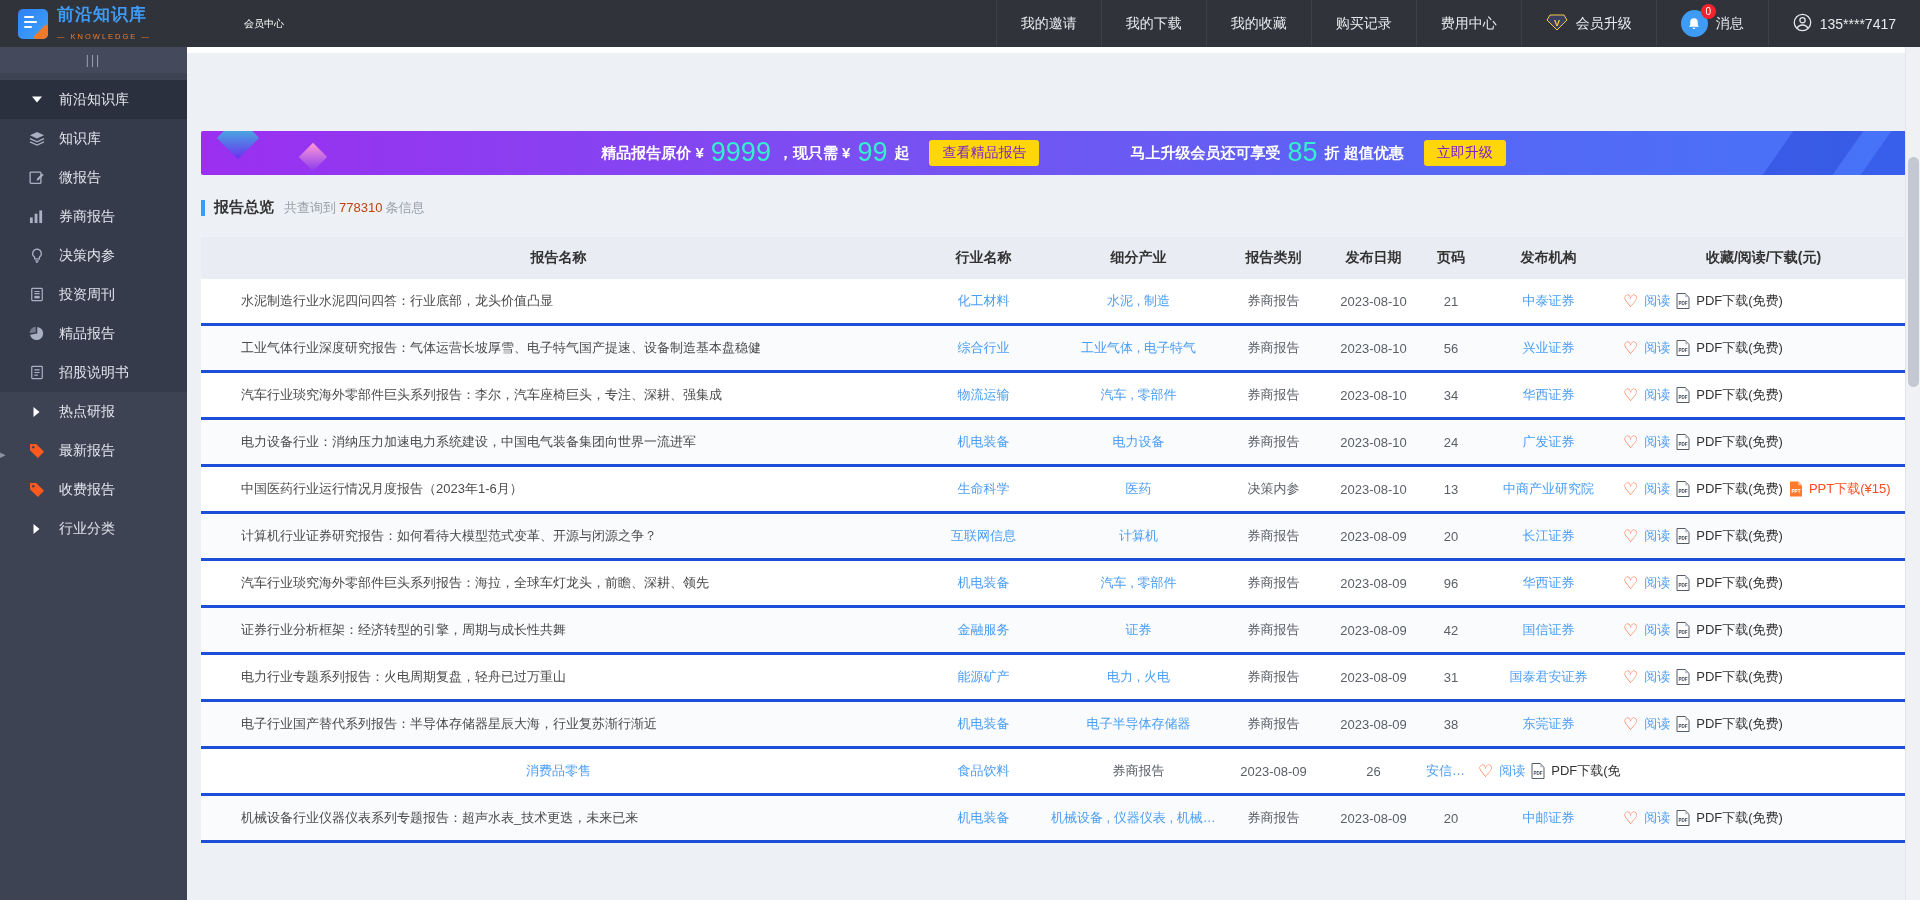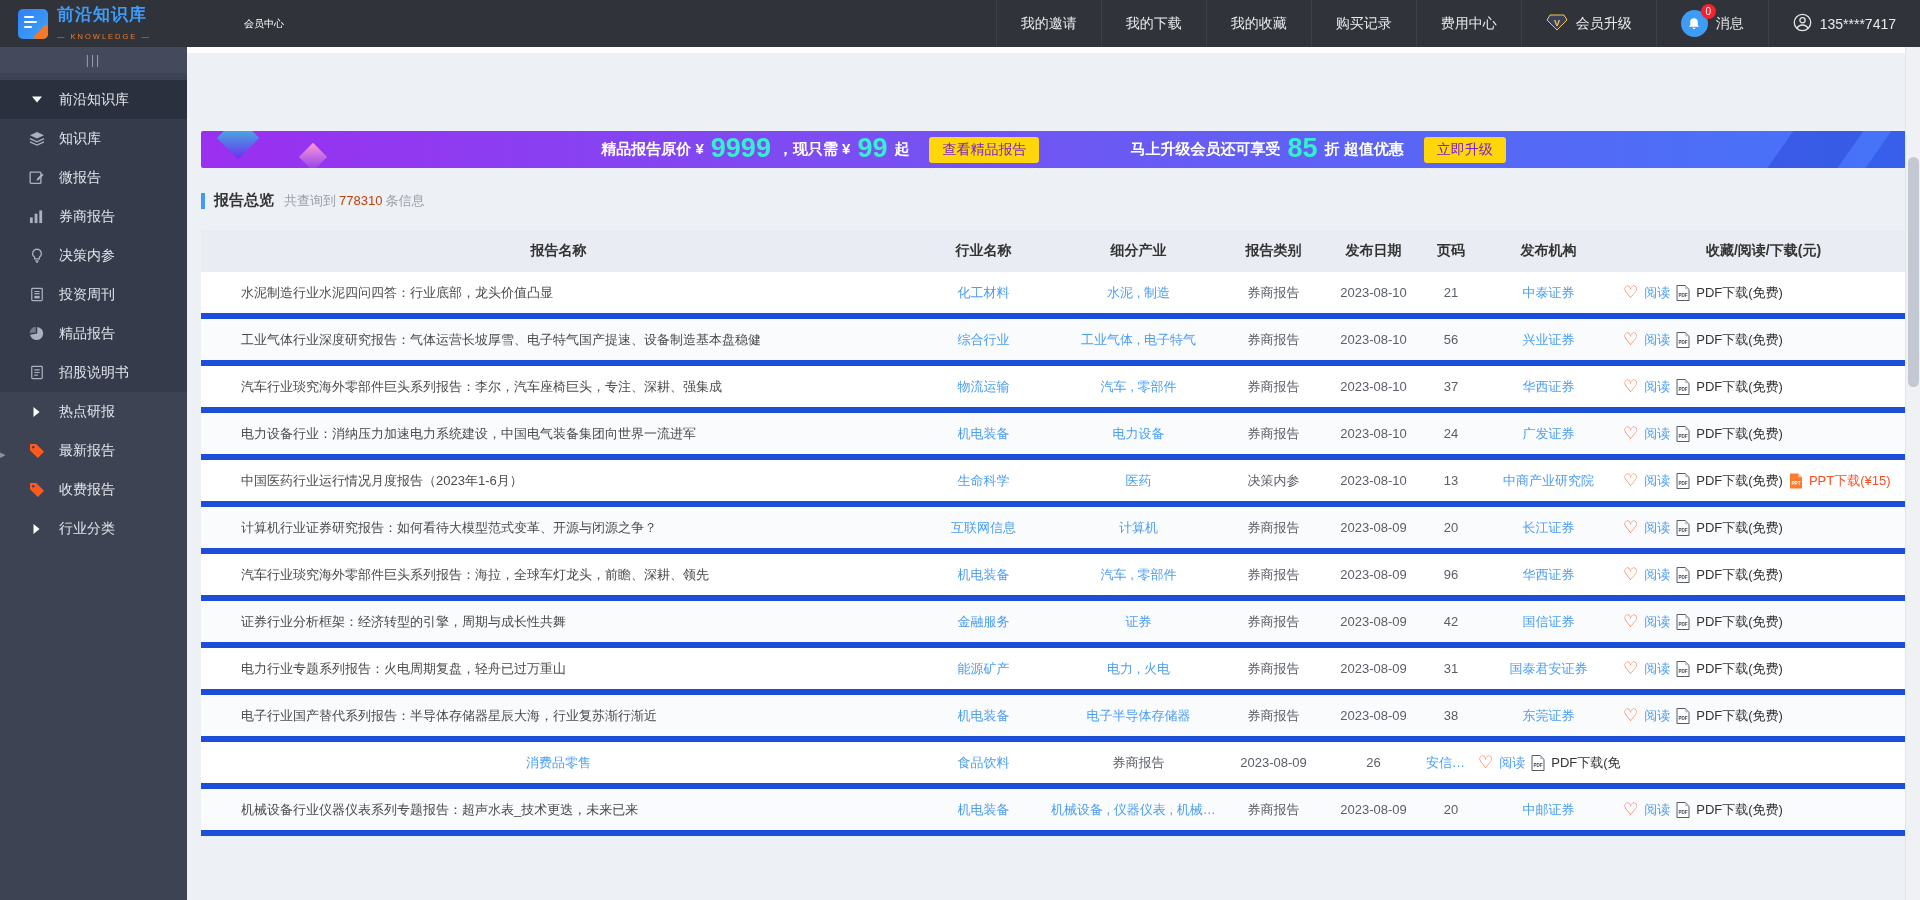--- a/index.html
+++ b/index.html
@@ -46,46 +46,46 @@
 .finput{height:31px;border:1px solid #dcdfe6;border-radius:3px;padding:0 10px;font-size:13px;
   color:#333;outline:none;background:#fff;font-family:inherit}
 .finput::placeholder{color:#aab0ba}
 .fselect{height:31px;border:1px solid #dcdfe6;border-radius:3px;padding:0 26px 0 10px;font-size:13px;
   color:#9aa0a9;background:#fff;display:flex;align-items:center;position:relative;cursor:pointer;white-space:nowrap}
 .fselect .caret{position:absolute;right:9px;top:12px;width:0;height:0;border:5px solid transparent;
   border-top-color:#c0c4cc;border-bottom:none}
 .search-btn{width:82px;height:32px;background:#3e9cf7;color:#fff;border:none;border-radius:4px;
   font-size:15px;cursor:pointer;margin-left:16px;font-family:inherit}
 
-.banner{margin:78px 14px 0;height:37px;border-radius:2px;position:relative;overflow:hidden;
+.banner{margin:78px 14px 0;height:44px;border-radius:2px;position:relative;overflow:hidden;
   background:linear-gradient(90deg,#9b2ff0 0%,#7b4ef2 38%,#5a65f5 70%,#4574f8 100%);
   display:flex;align-items:center;justify-content:center;gap:91px;color:#fff}
 .deco{position:absolute}
 .deco.c1{left:22px;top:-8px;width:30px;height:30px;transform:rotate(45deg);
   background:linear-gradient(135deg,#39e0d8,#6b2ff0)}
 .deco.c2{left:102px;top:16px;width:20px;height:20px;transform:rotate(45deg);
   background:linear-gradient(135deg,#ff9ad5,#8a3bf0)}
 .deco.a1{right:58px;top:-6px;width:70px;height:56px;background:#2b49d8;opacity:.55;transform:skewX(-35deg)}
 .deco.a2{right:-18px;top:-6px;width:48px;height:56px;background:#3358e8;opacity:.75;transform:skewX(-35deg)}
 .bhalf{display:flex;align-items:center;gap:4px;font-size:15px;font-weight:bold;z-index:2;white-space:nowrap}
-.bnum{color:#35f0cf;font-size:27px;font-weight:bold;line-height:1;margin:0 3px;position:relative;top:-1px}
+.bnum{color:#35f0cf;font-size:27px;font-weight:normal;line-height:1;margin:0 3px;position:relative;top:-1px}
 .bbtn{margin-left:16px;background:#ffd60a;color:#7a22cc;font-size:14px;font-weight:normal;
   padding:4px 13px;border-radius:3px;cursor:pointer}
 
 .section-head{margin:24px 14px 0;display:flex;align-items:center;height:17px}
 .sec-bar{width:4px;height:16px;background:#3e9cf7;margin-right:9px}
 .sec-title{font-size:15px;font-weight:bold;color:#333}
 .sec-count{margin-left:10px;font-size:13px;color:#9aa0a8}
 .sec-count .red{color:#c2410c;margin:3px 3px}
 
 .table{margin:21px 14px 0;background:#fff}
 .grid{display:grid;grid-template-columns:1fr 135px 175px 95px 105px 50px 145px 285px}
 .thead{height:42px;background:#e9ecf2;align-items:center;text-align:center;
   font-size:14px;font-weight:bold;color:#333}
-.trow{height:47px;align-items:center;text-align:center;font-size:13px;border-bottom:6px solid #1d4ed8;background:#fff}
+.trow{height:47px;align-items:center;text-align:center;font-size:13px;border-bottom:3px solid #1d4ed8;background:#fff}
 .trow:nth-child(even){background:#fafbfd}
 .cell{overflow:hidden;text-overflow:ellipsis;white-space:nowrap}
 .c-name{text-align:left;padding-left:40px;color:#4a4a4a;cursor:pointer}
 .c-link{color:#4a9df5;cursor:pointer}
 .c-plain{color:#5a5e66}
 .c-act{display:flex;align-items:center;gap:6px;text-align:left;padding-left:2px}
 .heart{color:#ff5722;font-size:17px;line-height:1;cursor:pointer}
 .read{color:#4a9df5;cursor:pointer}
 .file-ic{display:flex;flex:none}
 .pdf-label{color:#333;cursor:pointer}
@@ -388,21 +388,21 @@
             </span>
             <span class="pdf-label">PDF下载(免费)</span>
           </div>
         </div>
         <div class="trow grid">
           <div class="cell c-name">汽车行业琰究海外零部件巨头系列报告：李尔，汽车座椅巨头，专注、深耕、强集成</div>
           <div class="cell c-link">物流运输</div>
           <div class="cell c-link">汽车 , 零部件</div>
           <div class="cell c-plain">券商报告</div>
           <div class="cell c-plain">2023-08-10</div>
-          <div class="cell c-plain">37</div>
+          <div class="cell c-plain">34</div>
           <div class="cell c-link">华西证券</div>
           <div class="cell c-act">
             <span class="heart">♡</span>
             <span class="read">阅读</span>
             <span class="file-ic">
               <svg width="14" height="16" viewBox="0 0 14 16">
                 <path d="M1 .5h8.2L13 4.3V15.5H1z" fill="#fff" stroke="#555c66" stroke-width="1"></path>
                 <path d="M9.2.5L13 4.3H9.2z" fill="#b8bec8"></path>
                 <text x="7" y="11.5" font-size="4.6" font-weight="bold" fill="#444b55" text-anchor="middle">PDF</text>
               </svg>

